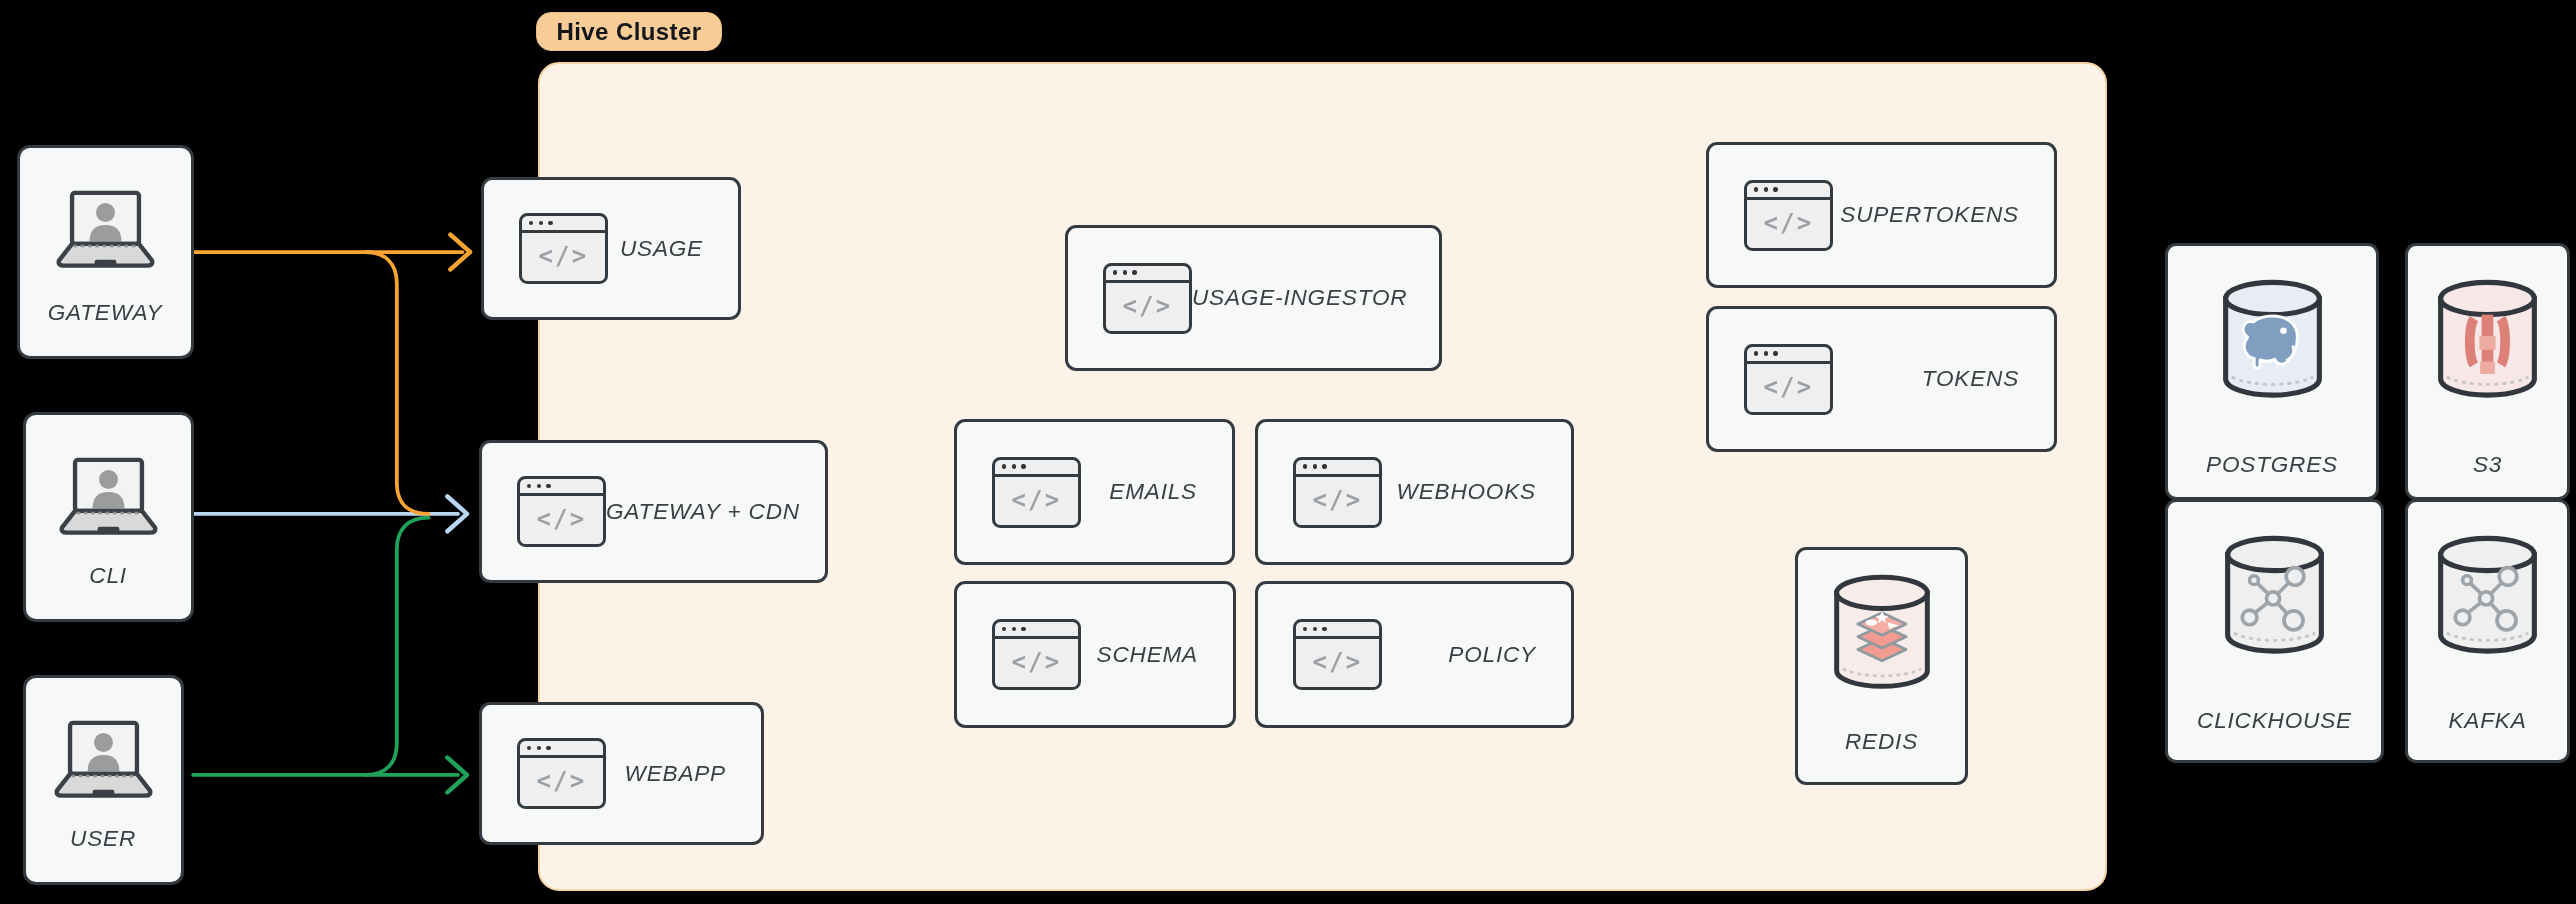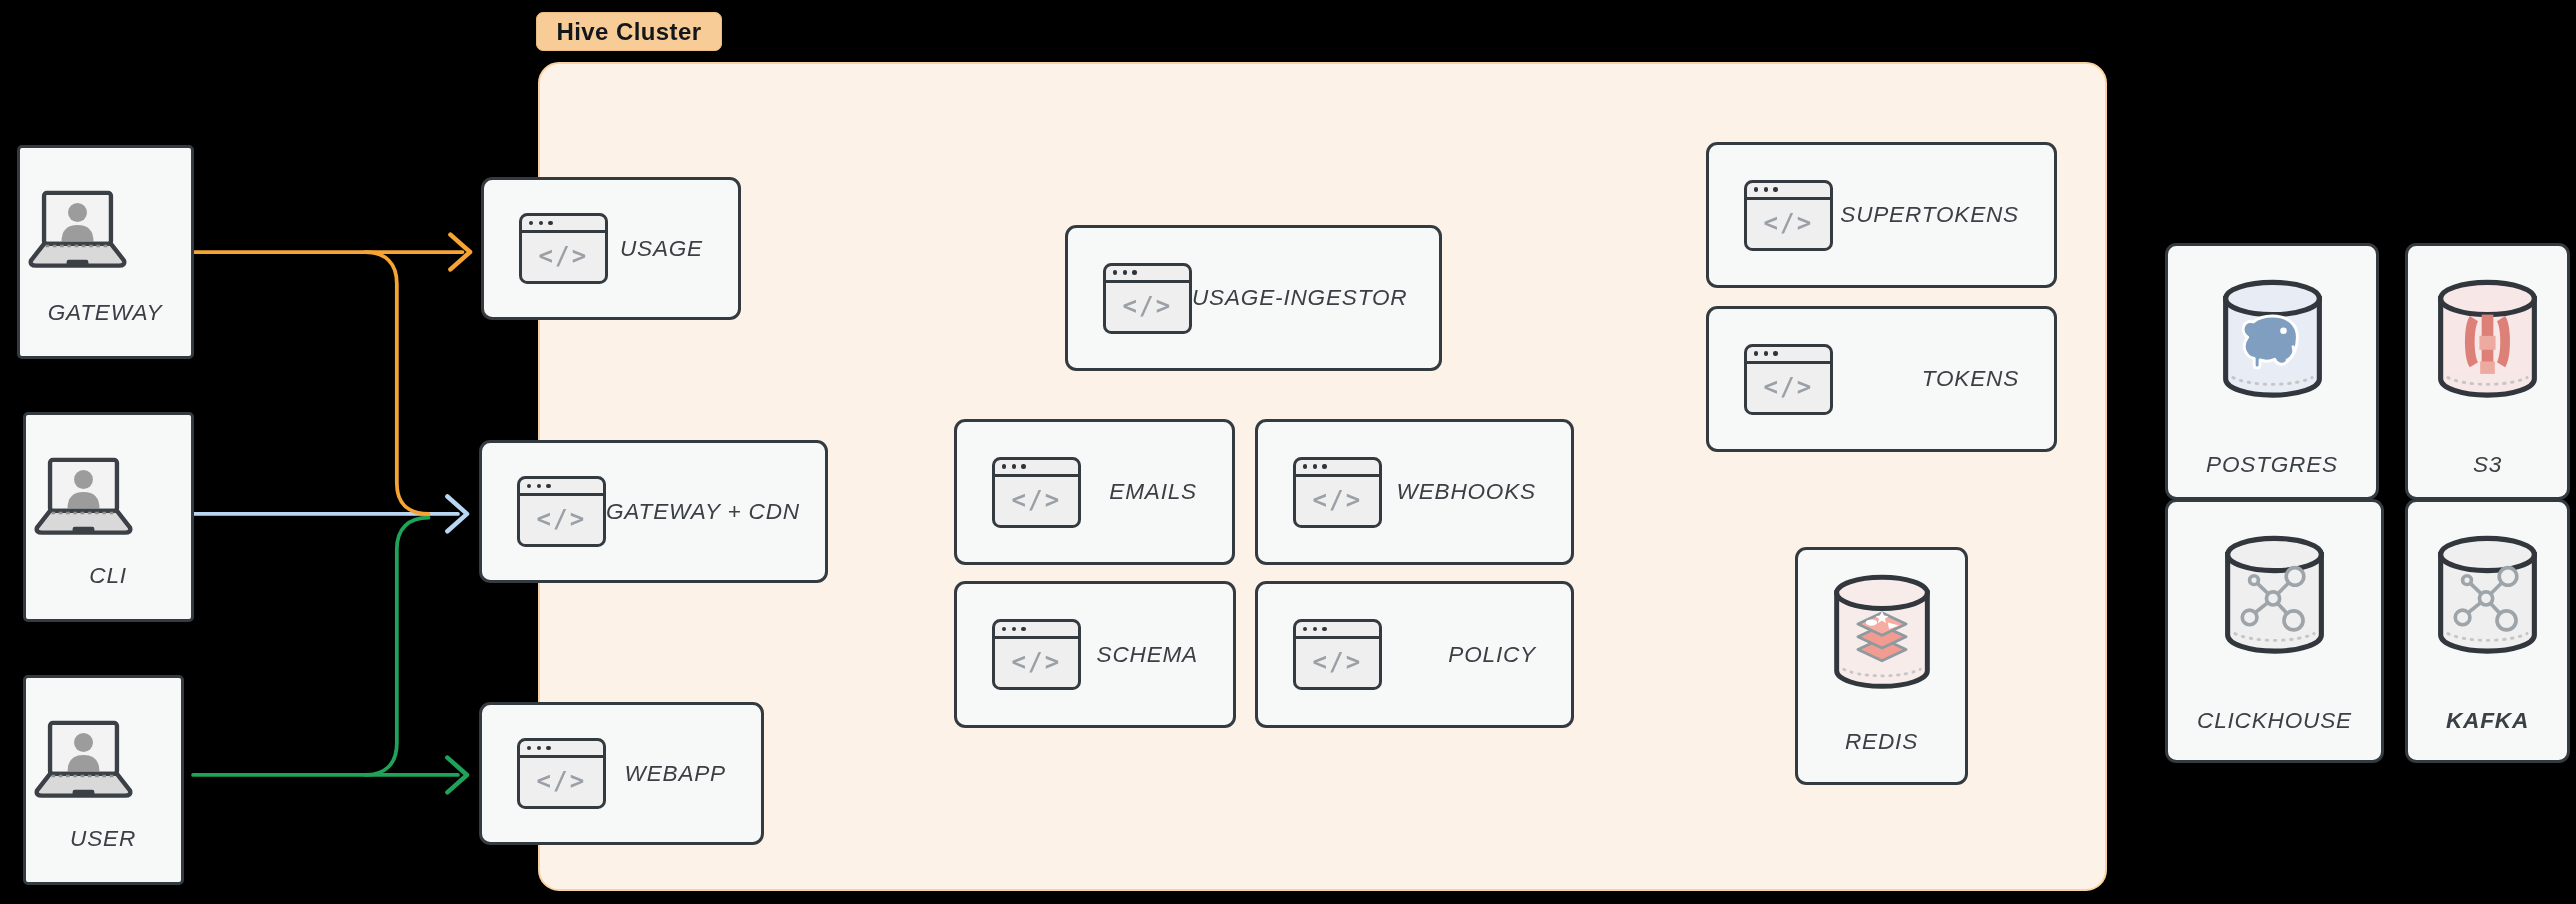--- a/index.html
+++ b/index.html
@@ -22,37 +22,37 @@
   svg.layer{position:absolute;left:0;top:0;pointer-events:none;}
 
   
   .cluster{
     position:absolute; left:538px; top:62px; width:1569px; height:829px;
     background:var(--cluster_bg); border:2.3px solid var(--cluster_border);
     border-radius:21px; box-sizing:border-box;
   }
   .badge{
     position:absolute; left:536px; top:12px; width:186px; height:39px;
-    background:var(--badge_bg); border:1.5px solid #EBBB85; border-radius:7px;
+    background:var(--badge_bg); border:1.5px solid #EBBB85; border-radius:15px;
     box-sizing:border-box; display:flex; align-items:center; justify-content:center;
     font-size:24px; font-weight:700; color:var(--badge_text); letter-spacing:0.4px;
   }
 
   
   .card{
     position:absolute; background:var(--card_bg);
     border:3.8px solid var(--card_border); border-radius:11.3px; box-sizing:border-box;
   }
   .lbl{
     font-style:italic; font-size:22.6px; color:var(--label); letter-spacing:0.8px;
     white-space:nowrap;
   }
 
   
-  .actor{ display:flex; flex-direction:column; border-radius:5px; border-width:3px;}
+  .actor{ display:flex; flex-direction:column; align-items:center; border-radius:13px; border-width:3px;}
   .actor .laptop{ margin-top:42px; width:115px; height:80px; }
   .actor .lbl{ position:absolute; bottom:30px; left:0; right:0; text-align:center; }
   #actor-gateway{ left:16.6px;  top:145px; width:177px; height:214px; }
   #actor-cli    { left:22.6px;  top:412px; width:171px; height:210px; }
   #actor-user   { left:22.6px;  top:675px; width:161px; height:210px; }
 
   
   .svc{ display:flex; align-items:center; }
   .svc .browser{ margin-left:35px; }
   .svc .lbl{ margin-left:auto; margin-right:35px;font-style:italic; }
@@ -85,21 +85,21 @@
   }
 
   
   .vcard{ display:flex; flex-direction:column; align-items:center;gap:36px; }
   #svc-redis    { left:1795px; top:547px; width:173px; height:238px; }
   #svc-redis svg.cyl{ margin-top:22.6px; width:100px; height:119px; }
   #svc-redis .lbl{ margin-top:1px; }
   #db-postgres  { left:2165px; top:243px; width:214px; height:257px; }
   #db-s3        { left:2405px; top:243px; width:165px; height:257px; }
   #db-clickhouse{ left:2165px; top:499px; width:219px; height:264px; }
-  #db-kafka     { left:2405px; top:499px; width:165px; height:264px;font-weight:bold; }
+  #db-kafka     { left:2405px; top:499px; width:165px; height:264px; }
   .db svg.cyl{ margin-top:32px; width:103px; height:123px; }
   .db .lbl{ margin-top:15px; }
 
   
   .edge{ fill:none; stroke-width:5px; stroke-linecap:round; }
   .head{ fill:none; stroke-width:6px; stroke-linecap:round; stroke-linejoin:round; }
   .c-orange{ stroke:var(--orange); }
   .c-blue{ stroke:var(--blue); }
   .c-green{ stroke:var(--green); }
 </style>

